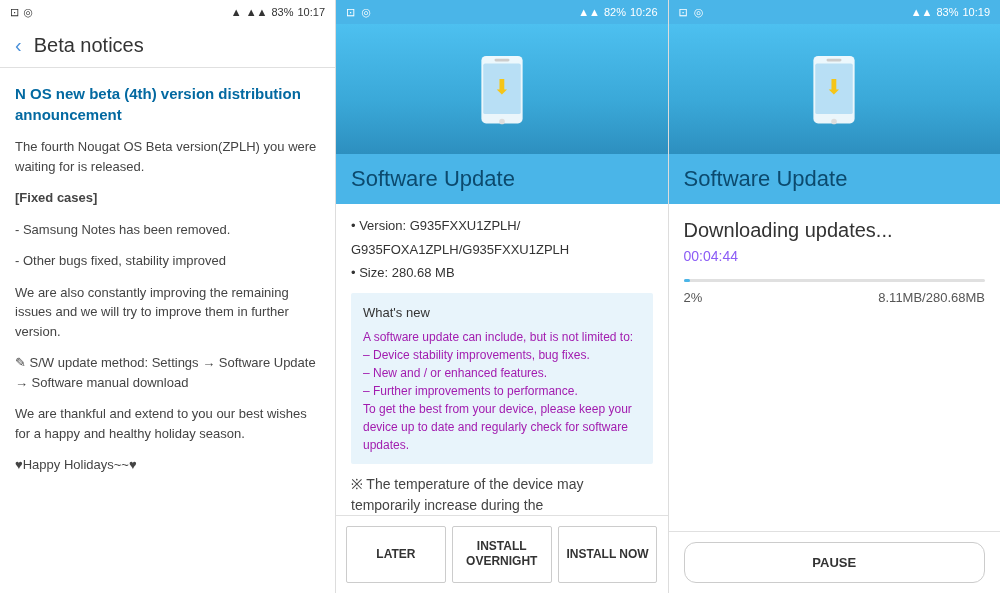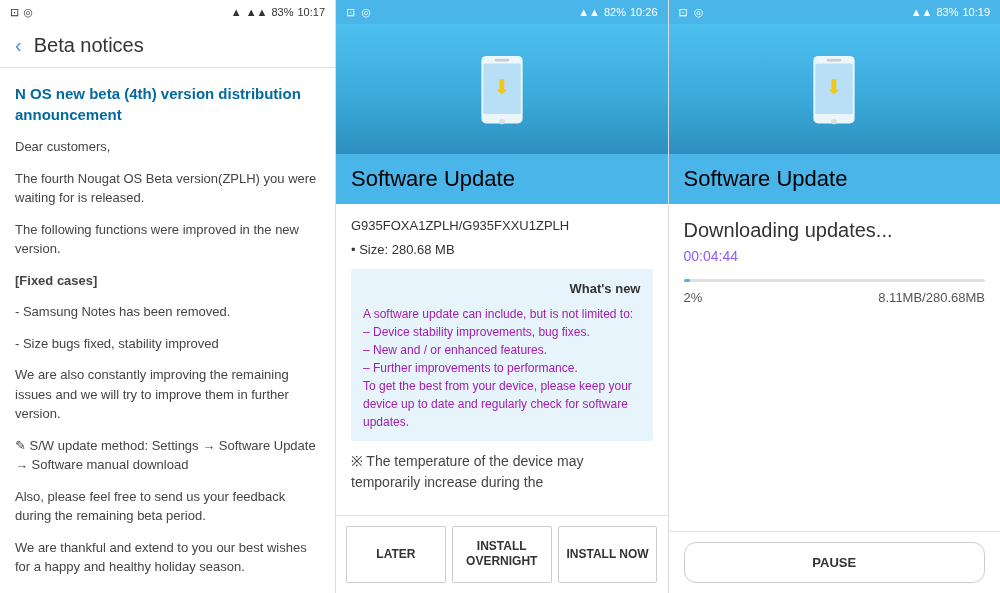--- a/index.html
+++ b/index.html
@@ -165,21 +165,21 @@
       width: 60px;
       height: 75px;
     }
 
     .update-title-bar {
       background: #4ab5e8;
       padding: 12px 15px;
     }
     .update-title-bar h2 {
       font-size: 22px;
-      color: #000000;
+      color: #0c4a6e;
       font-weight: 300;
     }
 
     .update-body {
       background: #ffffff;
       flex: 1;
       overflow-y: auto;
       padding: 12px 15px;
       font-size: 13px;
       color: #444;
@@ -189,25 +189,24 @@
       margin-bottom: 4px;
       color: #333;
     }
     .update-body .whats-new {
       background: #e8f4fb;
       padding: 10px 12px;
       margin-top: 10px;
       border-radius: 2px;
     }
     .update-body .whats-new h4 {
-      font-weight: 700;
+      font-weight: 400;
       font-size: 13px;
       margin-bottom: 6px;
       color: #333;
-      text-align: right;
     }
     .update-body .whats-new p {
       font-size: 12px;
       color: #a21caf;
       line-height: 1.5;
     }
     .update-body .temp-warning {
       margin-top: 10px;
       font-size: 14px;
       color: #444;
@@ -312,29 +311,26 @@
     </div>
   </div>
 
   <div class="header-beta">
     <span class="back-arrow">‹</span>
     <span class="title">Beta notices</span>
   </div>
 
   <div class="beta-content">
     <h2>N OS new beta (4th) version distribution announcement</h2>
-    <p>Dear customers,</p>
     <p>The fourth Nougat OS Beta version(ZPLH) you were waiting for is released.</p>
-    <p>The following functions were improved in the new version.</p>
     <p><span class="bold">[Fixed cases]</span></p>
     <p>- Samsung Notes has been removed.</p>
-    <p>- Size bugs fixed, stability improved</p>
+    <p>- Other bugs fixed, stability improved</p>
     <p>We are also constantly improving the remaining issues and we will try to improve them in further version.</p>
     <p>✎ S/W update method: Settings → Software Update → Software manual download</p>
-    <p>Also, please feel free to send us your feedback during the remaining beta period.</p>
     <p> We are thankful and extend to you our best wishes for a happy and healthy holiday season.</p>
     <p class="heart-line">♥Happy Holidays~~♥</p>
 
   </div>
 </div>
 
 <div class="panels-right">
 
   <div class="panel-update1">
 
@@ -364,20 +360,21 @@
           <text x="30" y="43" text-anchor="middle" font-size="22" fill="#f5c518">⬇</text>
         </svg>
       </div>
     </div>
 
     <div class="update-title-bar">
       <h2>Software Update</h2>
     </div>
 
     <div class="update-body">
+      <p class="version-line">• Version: G935FXXU1ZPLH/</p>
       <p class="version-line">G935FOXA1ZPLH/G935FXXU1ZPLH</p>
       <p class="version-line">• Size: 280.68 MB</p>
 
       <div class="whats-new">
         <h4>What's new</h4>
         <p>A software update can include, but is not limited to:<br>– Device stability improvements, bug fixes.<br>– New and / or enhanced features.<br>– Further improvements to performance.<br>To get the best from your device, please keep your device up to date and regularly check for software updates.</p>
       </div>
       <p class="temp-warning">※ The temperature of the device may temporarily increase during the</p>
     </div>
 

